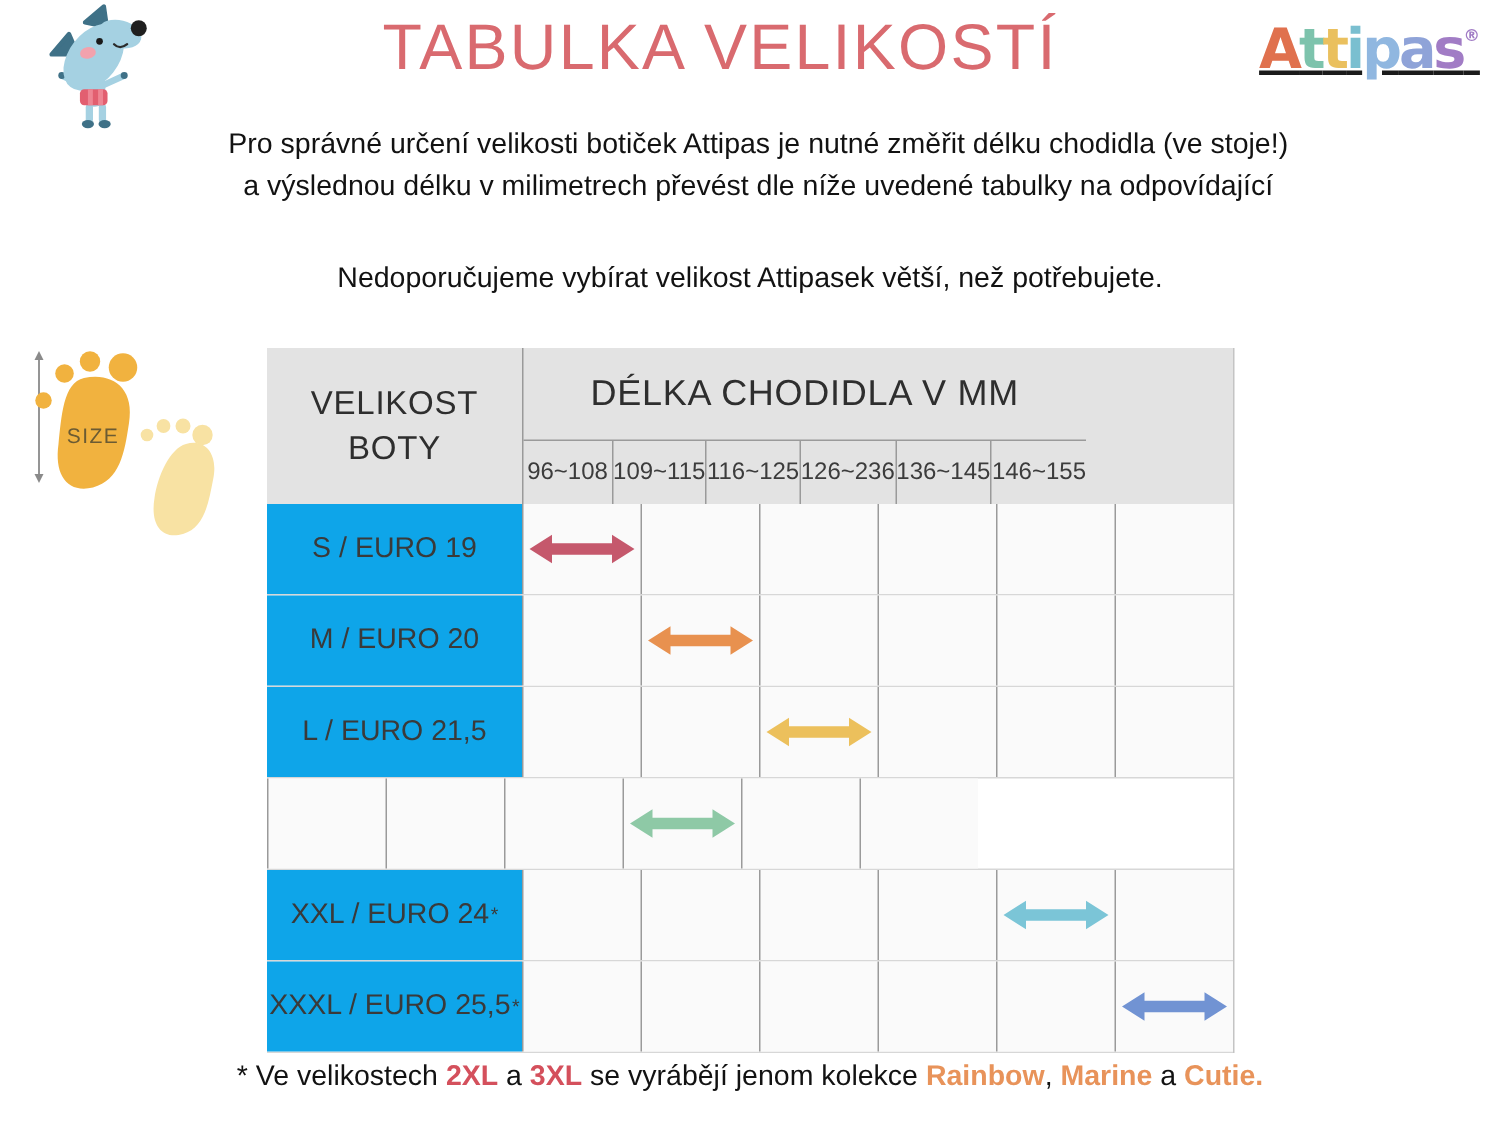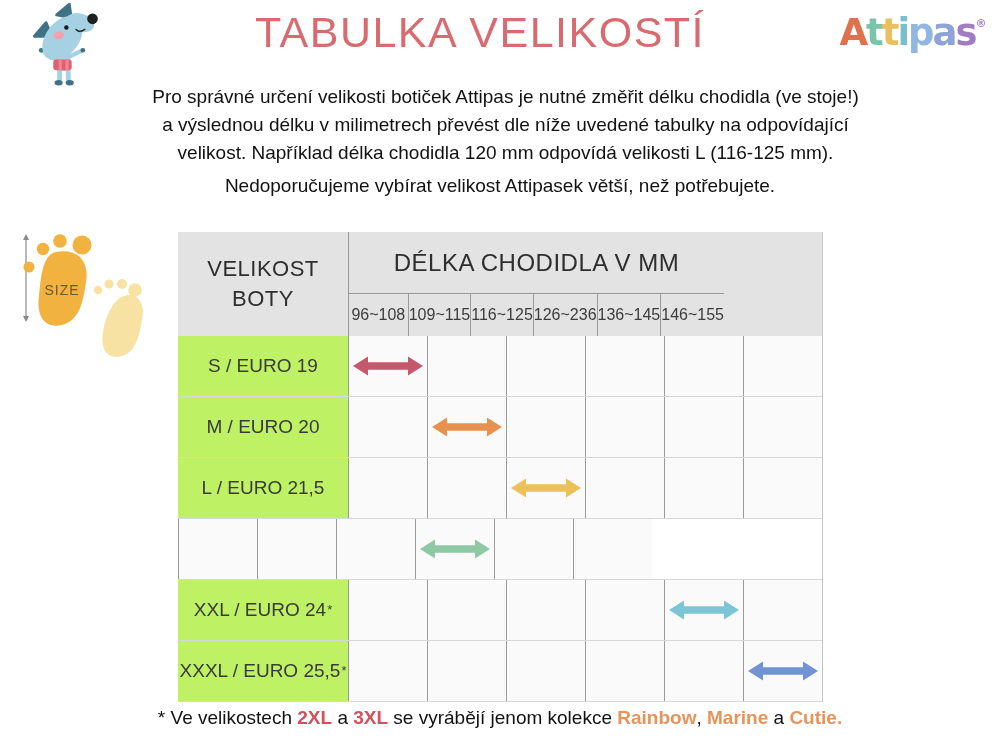--- a/index.html
+++ b/index.html
@@ -13,21 +13,21 @@
   
   .mascot { position:absolute; left:16px; top:0; width:92px; height:88px; }
   .page-title {
     position:absolute; left:120px; right:160px; top:8px;
     text-align:center; font-size:43px; font-weight:400; letter-spacing:1.5px;
     white-space:nowrap;
   }
   .brand-logo {
     position:absolute; right:12px; top:14px; width:150px;
     font-family:"DejaVu Sans", sans-serif; font-weight:bold; font-size:37px;
-    letter-spacing:-2px; text-align:center; line-height:1;
+    letter-spacing:-2px; text-align:center; line-height:1;text-decoration:underline;
   }
   .brand-logo .rmark { font-size:11px; vertical-align:18px; letter-spacing:0; }
 
   
   .intro-1 { position:absolute; left:11px; right:0; top:83px; text-align:center;
              font-size:19px; line-height:28px; color:#121212; }
   .intro-2 { position:absolute; left:0; right:0; top:172px; text-align:center;
              font-size:19px; line-height:27px; color:#121212; }
 
   
@@ -53,21 +53,21 @@
     border-bottom:1px solid #9a9a9a;
   }
   .th-ranges { display:flex; height:42px; }
   .th-range {
     width:79px; display:flex; align-items:center; justify-content:center;
     font-size:16px; color:#3c3c3c;
   }
   .th-range + .th-range { border-left:1px solid #9a9a9a; }
   .tbody .trow { display:flex; height:61px; border-bottom:1px solid #d7d7d7; }
   .trow .cell-label {
-    width:170px; background:#bef264; display:flex; align-items:center;
+    width:170px; background:#0ea5e9; display:flex; align-items:center;
     justify-content:center; font-size:19px; color:#3a3a3a;
   }
   .cell-label sup { font-size:13px; vertical-align:super; line-height:0; margin-left:1px; }
   .trow .cell {
     width:79px; background:#fafafa; border-left:1px solid #9a9a9a;
     display:flex; align-items:center; justify-content:center;
   }
   .arrow-svg { display:block; }
 
   
@@ -110,21 +110,20 @@
     <rect x="51" y="60" width="3.4" height="11" fill="#ee8593"></rect>
   </svg>
 
   <h1 class="page-title" style="color: rgb(217, 106, 111);">TABULKA VELIKOSTÍ</h1>
 
   <div class="brand-logo"><span style="color: rgb(224, 113, 78);">A</span><span style="color: rgb(125, 195, 172);">t</span><span style="color: rgb(234, 192, 94);">t</span><span style="color: rgb(122, 191, 208);">i</span><span style="color: rgb(144, 183, 224);">p</span><span style="color: rgb(143, 163, 216);">a</span><span style="color: rgb(161, 124, 197);">s</span><span class="rmark" style="color: rgb(161, 124, 197);">®</span></div>
 
   <div class="intro-1">
     <div>Pro správné určení velikosti botiček Attipas je nutné změřit délku chodidla (ve stoje!)</div>
     <div>a výslednou délku v milimetrech převést dle níže uvedené tabulky na odpovídající</div>
-    <div>velikost. Například délka chodidla 120 mm odpovídá velikosti L (116-125 mm).</div>
   </div>
   <div class="intro-2">
     <div>Nedoporučujeme vybírat velikost Attipasek větší, než potřebujete.</div>
   </div>
 
   <svg class="feet-graphic" viewBox="0 0 160 138" xmlns="http://www.w3.org/2000/svg" aria-hidden="true">
 
     <line x1="14" y1="10" x2="14" y2="90" stroke="#8a8a8a" stroke-width="1.2"></line>
     <path d="M14,6 L11,12 L17,12 Z" fill="#8a8a8a"></path>
     <path d="M14,94 L11,88 L17,88 Z" fill="#8a8a8a"></path>

